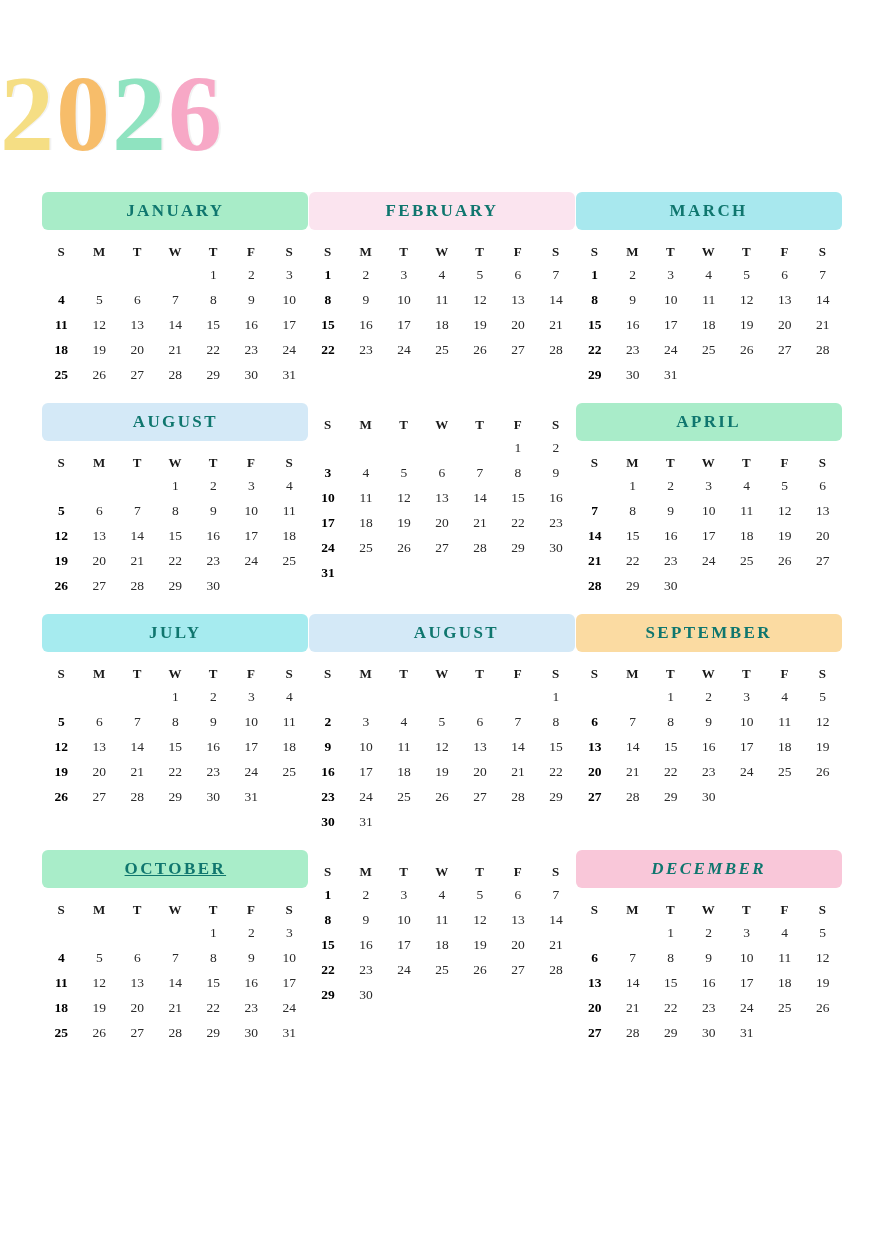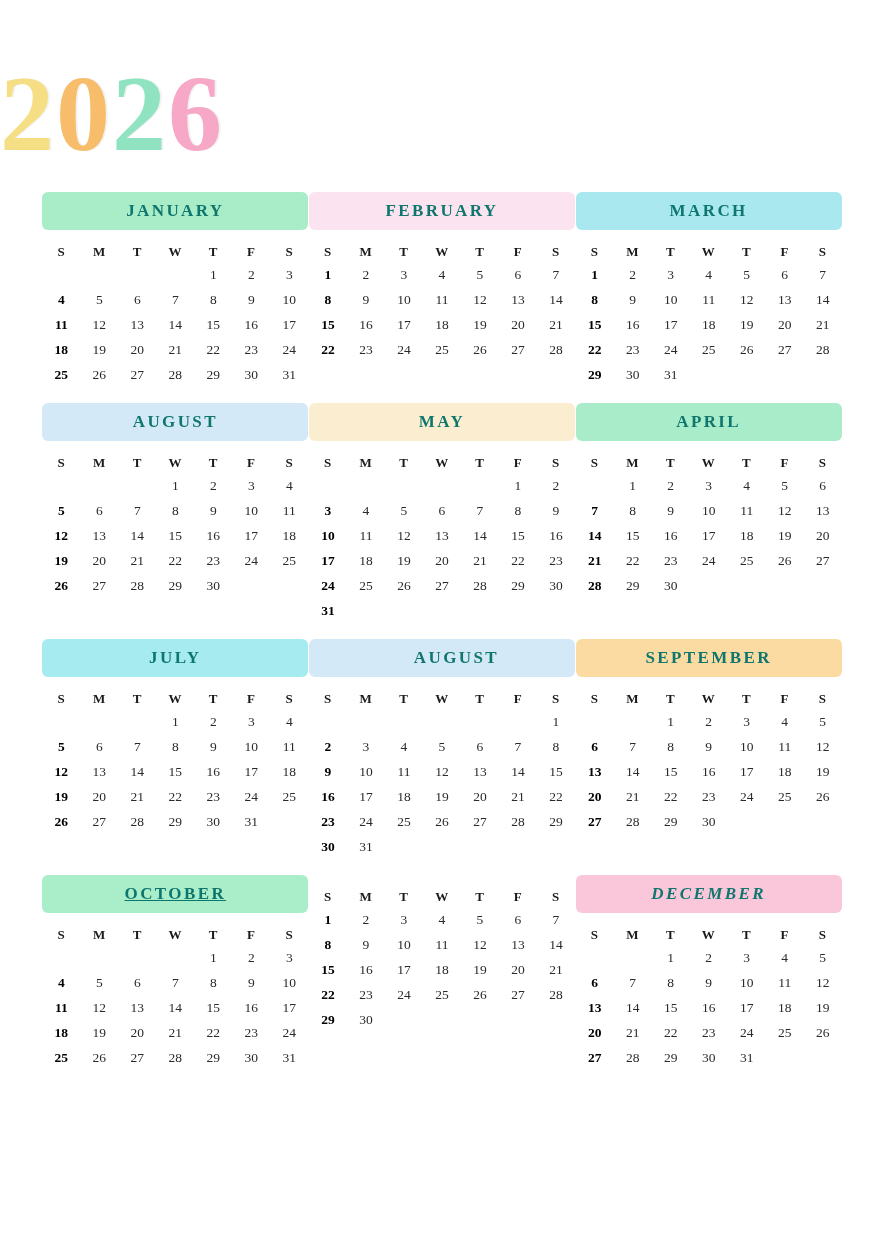--- a/index.html
+++ b/index.html
@@ -313,21 +313,20 @@
           <div class="sun">26</div>
           <div>27</div>
           <div>28</div>
           <div>29</div>
           <div>30</div>
           <div class="empty"></div>
           <div class="empty"></div>
         </div>
       </div>
       <div class="month">
-        <div class="month-header" style="background: rgb(251, 238, 208);">MAY</div>
         <div class="weekdays">
           <div>S</div>
           <div>M</div>
           <div>T</div>
           <div>W</div>
           <div>T</div>
           <div>F</div>
           <div>S</div>
         </div>
         <div class="week-row">

